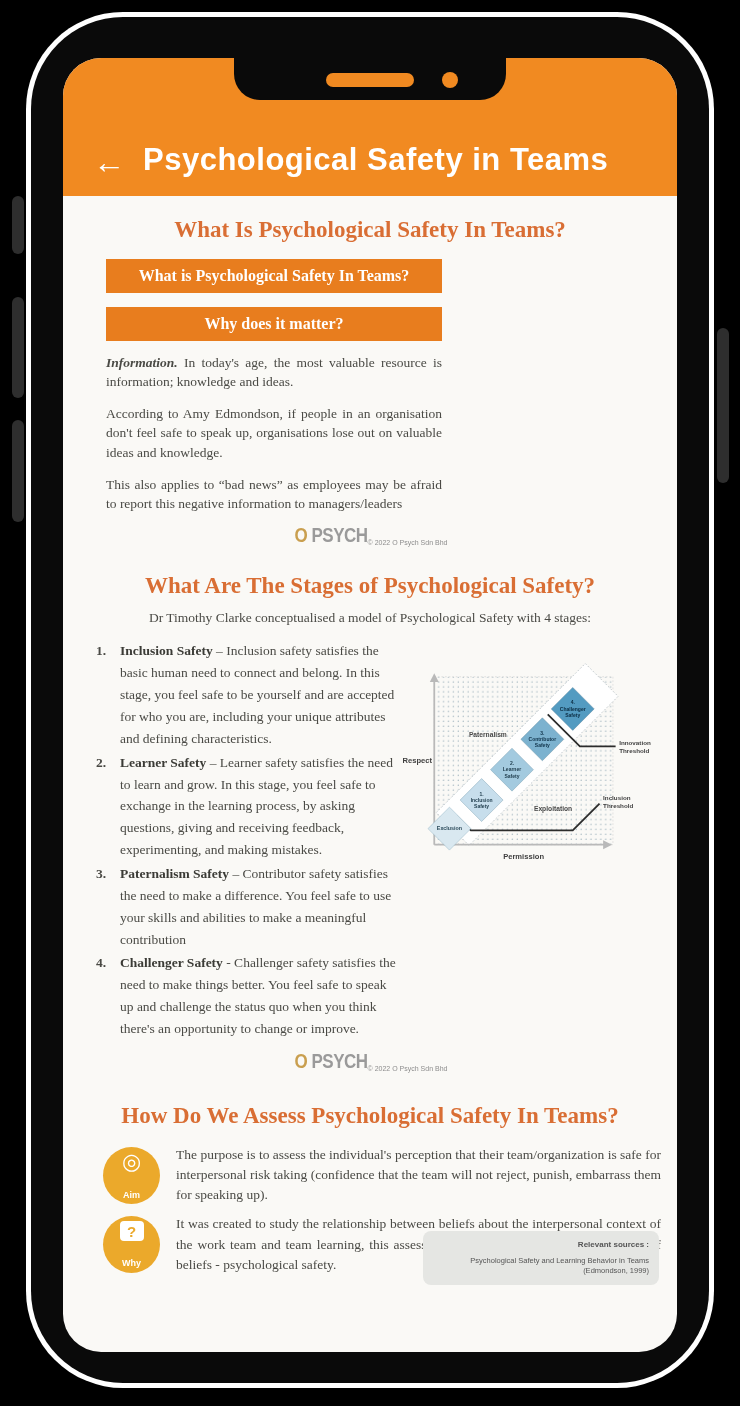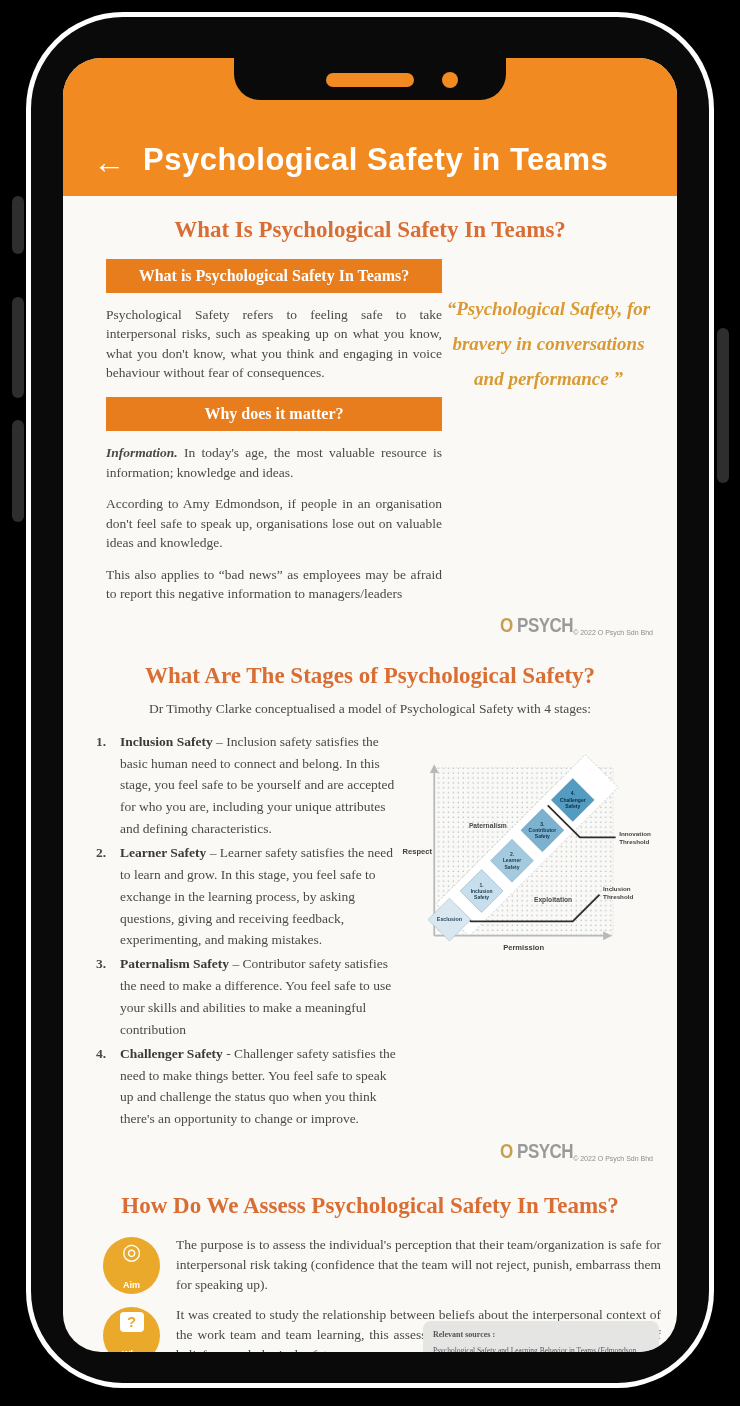--- a/index.html
+++ b/index.html
@@ -34,21 +34,21 @@
   .app-title { color:#fff; font-size:31px; font-weight:bold; letter-spacing:.5px;
                font-family:"Liberation Sans",sans-serif; }
 
   
   .section { position:relative; }
   .sec-title { color:#D96E34; font-size:23px; font-weight:bold; text-align:center;
                line-height:1.25; }
   .orange-box { background:#E87D1E; color:#fff; font-weight:bold; font-size:16px;
                 text-align:center; padding:8px 10px; }
   .body-text { color:#4a4a45; font-size:13.5px; line-height:1.45; text-align:justify; }
-  .footer { display:flex; justify-content:flex-end; align-items:flex-end;
+  .footer { display:flex; justify-content:center; align-items:flex-end;
             padding:0 24px 0 26px; }
   .logo { font-family:"Liberation Sans",sans-serif; font-size:17px; font-weight:bold;
           letter-spacing:-.5px; transform:scaleY(1.15); }
   .logo .o { color:#C99F4F; } .logo .p { color:#9a9a9a; }
   .copyright { color:#8d8d8d; font-size:7px; font-family:"Liberation Sans",sans-serif; }
 
   
   .s1 { padding:20px 0 0 0; }
   .s1-cols { display:flex; padding:0 22px 0 43px; }
   .s1-left { width:336px; }
@@ -78,21 +78,21 @@
            justify-content:center; margin-right:16px; }
   .badge .glyph { font-size:22px; line-height:1; font-family:"DejaVu Sans",sans-serif; }
   .badge .blabel { font-size:9px; font-weight:bold; margin-top:17px;
                    font-family:"Liberation Sans",sans-serif; }
   .assess-text { color:#4a4a45; font-size:13.5px; line-height:1.5; text-align:justify; }
   .why-glyph { width:24px; height:20px; background:#fff; border-radius:4px;
                color:#EBA92B; font-weight:bold; font-size:15px; display:flex;
                align-items:center; justify-content:center;
                font-family:"Liberation Sans",sans-serif; }
   .sources { position:absolute; right:18px; top:100px; width:236px; background:#E5E6E3;
-             border-radius:8px; padding:9px 10px; font-family:Liberation Serif, serif; }
+             border-radius:8px; padding:9px 10px; font-family:Liberation Sans, sans-serif;text-align:right; }
   .sources .src-title { font-size:8px; font-weight:bold; color:#555; margin-bottom:7px; }
   .sources .src-text { font-size:7.5px; color:#555; line-height:1.35; }
 
   
   svg text { font-family:"Liberation Sans",sans-serif; }
 </style>
 </head>
 <body>
 
 <div class="stage">
@@ -113,28 +113,24 @@
         <div class="app-header">
           <span class="back">←</span>
           <span class="app-title">Psychological Safety in Teams</span>
         </div>
 
         <div class="section s1">
           <div class="sec-title">What Is Psychological Safety In Teams?</div>
           <div class="s1-cols">
             <div class="s1-left">
               <div class="orange-box">What is Psychological Safety In Teams?</div>
-              <p class="body-text">Psychological Safety refers to feeling safe to take interpersonal risks, such as speaking up on what you know, what you don't know, what you think and engaging in voice behaviour without fear of consequences.</p>
               <div class="orange-box">Why does it matter?</div>
               <p class="body-text"><b><i>Information.</i></b><span> In today's age, the most valuable resource is information; knowledge and ideas.</span></p>
               <p class="body-text">According to Amy Edmondson, if people in an organisation don't feel safe to speak up, organisations lose out on valuable ideas and knowledge.</p>
               <p class="body-text">This also applies to “bad news” as employees may be afraid to report this negative information to managers/leaders</p>
-            </div>
-            <div class="quote-col">
-              <div class="quote">“Psychological Safety, for bravery in conversations and performance ”</div>
             </div>
           </div>
           <div class="footer">
             <span class="logo"><span class="o">O</span> <span class="p">PSYCH</span></span>
             <span class="copyright">© 2022 O Psych Sdn Bhd</span>
           </div>
         </div>
 
         <div class="section s2">
           <div class="sec-title">What Are The Stages of Psychological Safety?</div>

